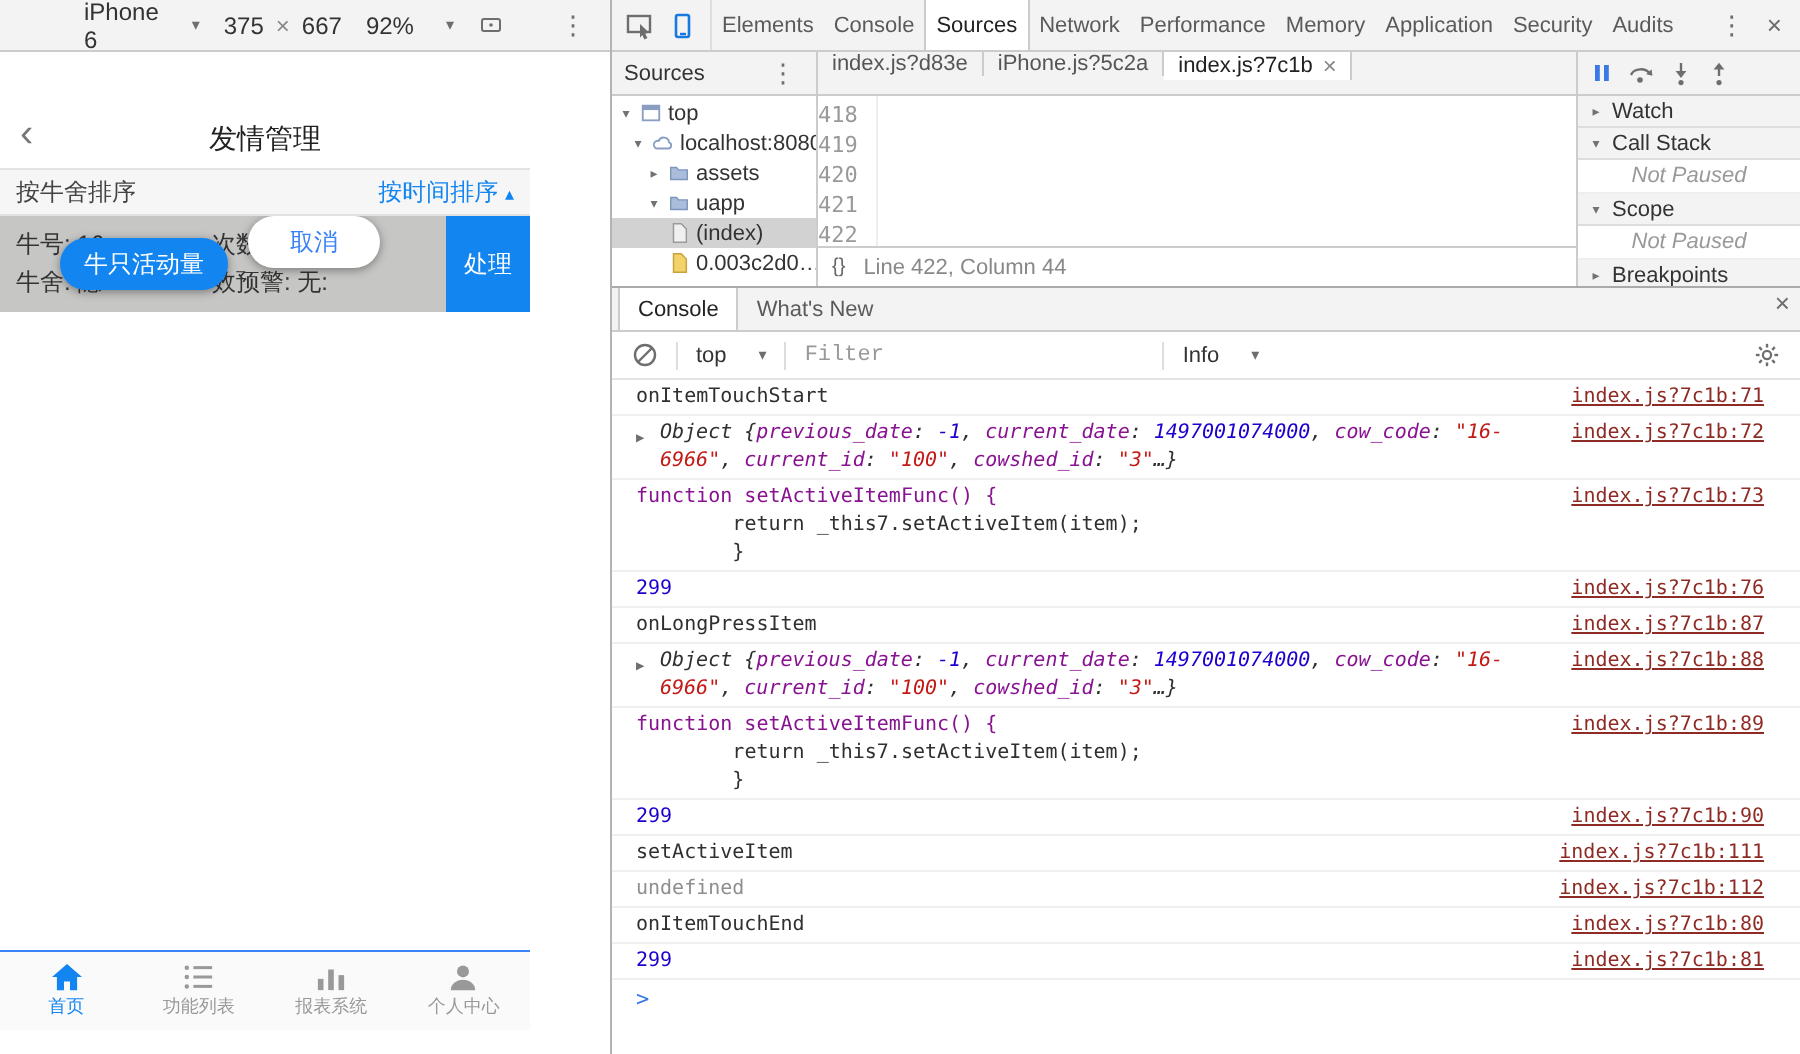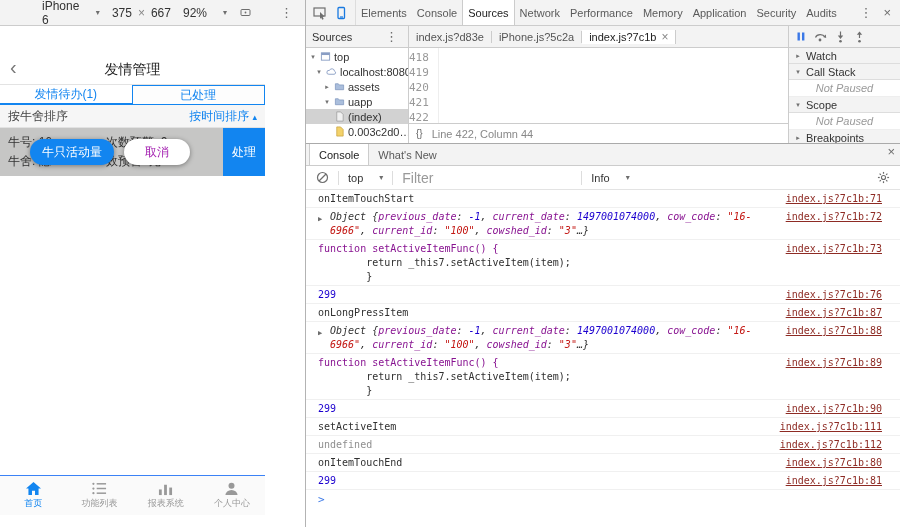--- a/index.html
+++ b/index.html
@@ -30,21 +30,21 @@
   .sortbar{height:23px;background:#f6f6f6;border-bottom:1px solid #e2e2e2;display:flex;
            align-items:center;justify-content:space-between;padding:0 8px;color:#444}
   .sortbar .right{color:#1285f0}
   .sort-caret{font-size:9px}
   .cowitem{position:relative;height:48px;background:#c6c6c5;padding:5px 8px;color:#333;overflow:hidden}
   .cowitem .row{display:flex;height:19px;align-items:center;white-space:nowrap}
   .cowitem .c1{width:98px;overflow:hidden}
   .pill{position:absolute;height:26px;border-radius:14px;display:flex;align-items:center;
         justify-content:center;font-size:12px;box-shadow:0 1px 5px rgba(0,0,0,.4)}
   .pill.activity{left:30px;top:11px;width:84px;background:#1285f0;color:#fff}
-  .pill.cancel{left:124px;top:11px;width:66px;background:#fff;color:#a21caf}
+  .pill.cancel{left:124px;top:0;width:66px;background:#fff;color:#3b82f6}
   .process{position:absolute;right:0;top:0;width:42px;height:48px;background:#1285f0;color:#fff;
            display:flex;align-items:center;justify-content:center}
   .tabbar{position:absolute;left:0;bottom:0;width:100%;height:40px;background:#fafafa;
           border-top:1px solid #3b82f6;display:flex}
   .tab{flex:1;display:flex;flex-direction:column;align-items:center;justify-content:center;
        gap:1px;font-size:9px;color:#999}
   .tab.active{color:#1285f0}
 
   
   .devtools{position:absolute;left:305px;top:0;width:595px;height:527px;background:#fff;
@@ -60,21 +60,21 @@
   .nav-pane{width:103px;border-right:1px solid #ccc;display:flex;flex-direction:column;overflow:hidden}
   .pane-head{height:22px;background:#f3f3f3;border-bottom:1px solid #ccc;display:flex;align-items:center;
              justify-content:space-between;padding:0 6px;font-size:11px;color:#333;flex:none}
   .tree{font-size:11px;color:#333;padding-top:1px}
   .tree-row{height:15px;display:flex;align-items:center;gap:3px;padding-left:3px;white-space:nowrap;overflow:hidden}
   .tree-row.selected{background:#d2d2d2}
   .tcaret{width:8px;font-size:7px;color:#727272;text-align:center;flex:none}
   .i1{padding-left:9px}.i2{padding-left:17px}.i3{padding-left:28px}
 
   .editor-pane{flex:1;display:flex;flex-direction:column;min-width:0}
-  .ed-tabs{height:22px;background:#f3f3f3;border-bottom:1px solid #ccc;display:flex;align-items:center;
+  .ed-tabs{height:22px;background:#f3f3f3;border-bottom:1px solid #ccc;display:flex;align-items:flex-start;
            font-size:11px;color:#555;flex:none}
   .ed-tab{display:flex;align-items:center;gap:5px;padding:0 7px;border-right:1px solid #ccc}
   .ed-tab.active{background:#fff;color:#222}
   .ed-close{color:#888;font-size:12px}
   .code{flex:1;display:flex;font-family:"DejaVu Sans Mono","Liberation Mono",monospace;
         font-size:11px;line-height:15px;overflow:hidden}
   .gutter{width:30px;color:#999;text-align:left;padding:2px 4px 0 0;border-right:1px solid #eee}
   .gutter div{height:15px}
   .codelines{padding:2px 0 0 7px;white-space:pre;color:#333;overflow:hidden}
   .cl{height:15px}
@@ -94,21 +94,21 @@
   
   .dt-console{position:absolute;top:143px;left:0;right:0;bottom:0;border-top:1px solid #aaa;
               display:flex;flex-direction:column;background:#fff}
   .con-tabs{height:22px;background:#f3f3f3;border-bottom:1px solid #ccc;display:flex;
             align-items:stretch;padding-left:3px;flex:none}
   .con-tab{padding:0 9px;display:flex;align-items:center;color:#5a5a5a;font-size:11px}
   .con-tab.active{background:#fff;color:#222;border-left:1px solid #ccc;border-right:1px solid #ccc}
   .con-toolbar{height:24px;border-bottom:1px solid #e3e3e3;display:flex;align-items:center;gap:9px;
                padding:0 10px;font-size:11px;color:#333;flex:none}
   .vsep{width:1px;height:14px;background:#ddd}
-  .filter-input{border:none;outline:none;font-size:14px;color:#333;width:170px;font-family:Liberation Sans, sans-serif;background:transparent}
+  .filter-input{border:none;outline:none;font-size:11px;color:#333;width:170px;font-family:Liberation Mono, monospace;background:transparent}
   .filter-input::placeholder{color:#999}
   .push-right{margin-left:auto}
   .con-messages{flex:1;overflow:hidden;font-family:"DejaVu Sans Mono","Liberation Mono",monospace;
                 font-size:10px;line-height:14px;color:#303030}
   .c-row{border-top:1px solid #f0f0f0;padding:2px 18px 1px 12px;display:flex;align-items:flex-start}
   .c-row:first-child{border-top:none}
   .c-caret{width:12px;font-size:7px;color:#6e6e6e;padding-top:2px;flex:none}
   .c-text{flex:1;white-space:pre-wrap;min-width:0}
   .c-link{float:right;margin-left:10px;white-space:nowrap;color:#8e2b24;text-decoration:underline;cursor:pointer}
   .obj-row [data-frags]{font-style:italic}
@@ -152,24 +152,20 @@
       <span class="kebab">⋮</span>
     </div>
 
     <div class="app">
 
       <div class="app-header">
         <span class="back">‹</span>
         <span>发情管理</span>
       </div>
 
-      <div class="seg">
-        <div class="seg-item active">发情待办(1)</div>
-        <div class="seg-item boxed">已处理</div>
-      </div>
 
       <div class="sortbar">
         <span>按牛舍排序</span>
         <span class="right">
           <span>按时间排序</span>
           <span class="sort-caret">▴</span>
         </span>
       </div>
 
       <div class="cowitem">

